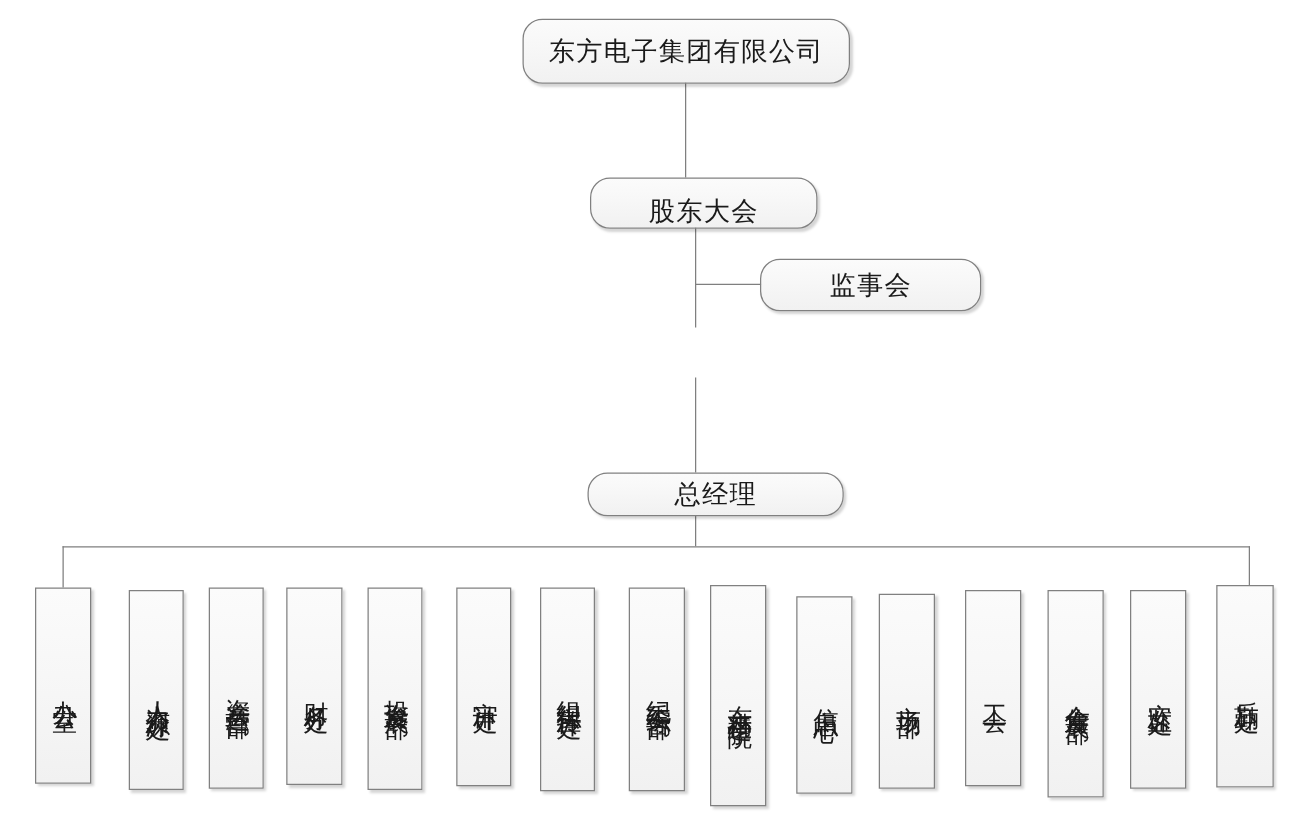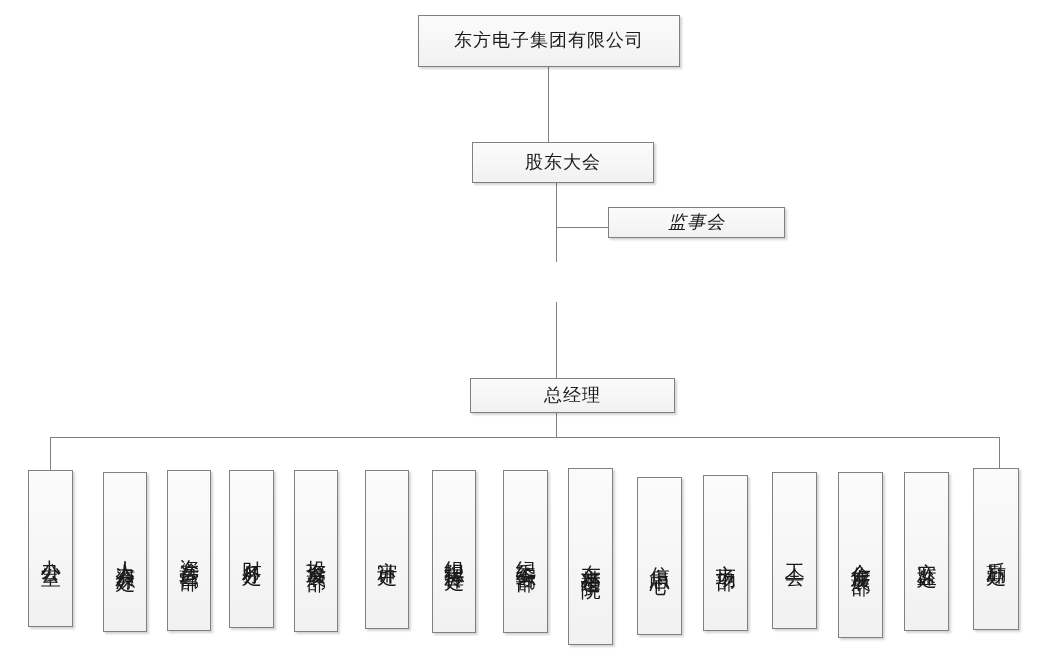--- a/index.html
+++ b/index.html
@@ -37,23 +37,24 @@
     box-shadow: 2px 2px 2px rgba(0,0,0,0.17);
     display: flex;
     align-items: center;
     justify-content: center;
     color: #1a1a1a;
     line-height: 1.18;
   }
 
   
   .node.horiz {
-    font-size: 18px;
+    font-size: 21px;
     letter-spacing: 1px;
     white-space: nowrap;
+    border-radius: 16px;
   }
 
   
   .node.vert {
     font-size: 20px;
     writing-mode: vertical-rl;
     text-orientation: upright;
     letter-spacing: 3px;
     padding: 6px 0;
   }
@@ -78,25 +79,25 @@
 
   <div class="line v" style="left:556px; top:412px; height:25px;"></div>
   <div class="line h" style="left:50px; top:437px; width:950px;"></div>
   <div class="line v" style="left:50px; top:437px; height:33px;"></div>
   <div class="line v" style="left:999px; top:437px; height:31px;"></div>
 
   <div class="node horiz" style="left:418px; top:15px; width:262px; height:52px;">
     <span class="label">东方电子集团有限公司</span>
   </div>
 
-  <div class="node horiz" style="left:472px; top:142px; width:182px; height:41px;">
+  <div class="node horiz" style="left:472px; top:142px; width:182px; height:41px;align-items:flex-end;">
     <span class="label">股东大会</span>
   </div>
 
-  <div class="node horiz" style="left:608px; top:207px; width:177px; height:31px;font-style:italic;">
+  <div class="node horiz" style="left:608px; top:207px; width:177px; height:42px;">
     <span class="label">监事会</span>
   </div>
 
 
   <div class="node horiz" style="left:470px; top:378px; width:205px; height:35px;text-align:center;">
     <span class="label">总经理</span>
   </div>
 
   <div class="node vert" style="left:28px; top:470px; width:45px; height:157px;">
     <span class="label">办公室</span>

